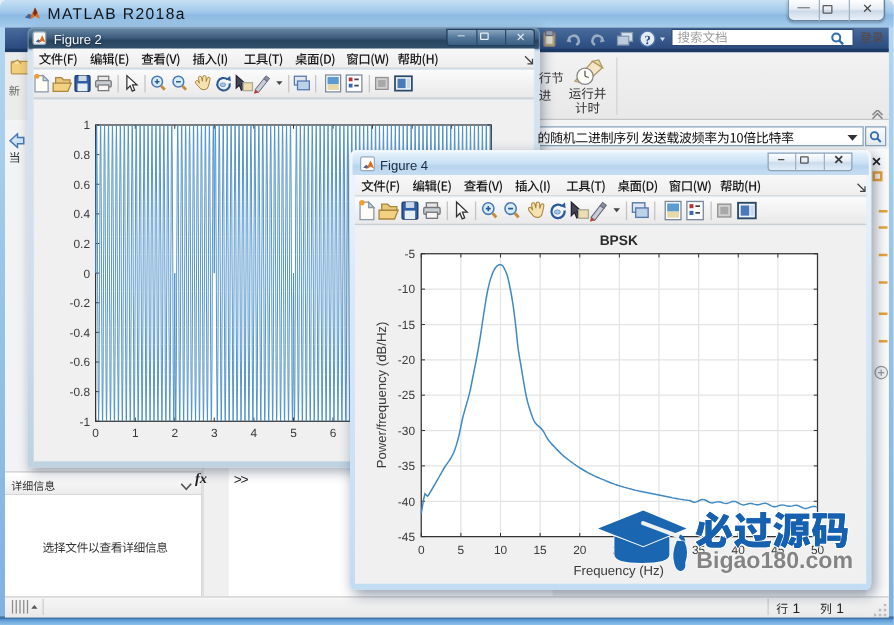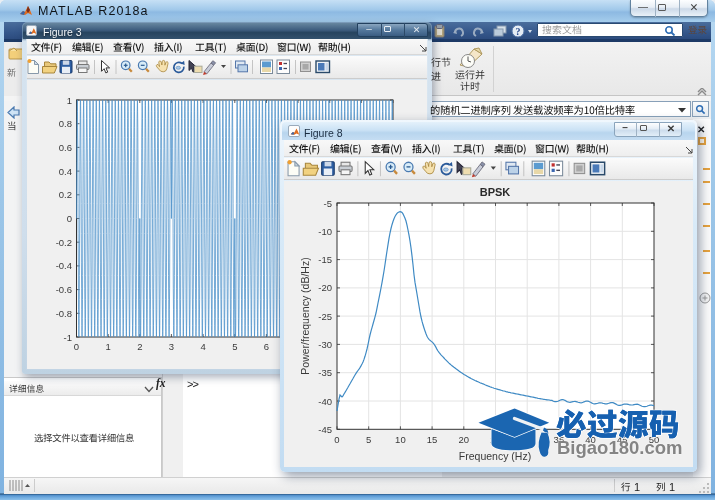--- a/index.html
+++ b/index.html
@@ -129,21 +129,21 @@
       </g>
     </svg>
     <div style="position:absolute;left:22px;top:22px;width:410px;height:352px;border-radius:5px 5px 3px 3px;box-shadow:2px 3px 9px rgba(20,40,70,.38);background:linear-gradient(180deg,#7d9cba 0,#54779b 15px,#8aa5bd 17px,#d6e4f0 19px,#cfdeec 60%,#bed2e2 100%)"></div>
     <div style="position:absolute;left:23px;top:23px;width:408px;height:16px;border-radius:4px 4px 0 0;background:linear-gradient(180deg,#67869f,#3d5c7e 45%,#27445f 60%,#33516d)"></div>
     <div style="position:absolute;left:26px;top:39px;width:402px;height:331px;background:linear-gradient(180deg,#dce8f2,#c2d4e4)"></div>
     <div style="position:absolute;left:26px;top:25px;width:11px;height:11px;background:#f4f6f8;border-radius:2px;border:1px solid #9ab"></div>
     <svg style="position:absolute;left:28px;top:27px" width="9" height="9" viewBox="0 0 14 14">
 <path d="M1 10 L4 7 L6 8 L9 2 L11 6 L13 11 L9 9 L6 11 Z" fill="#e06c1e"></path>
 <path d="M1 10 L4 7 L6 8 L5 11 Z" fill="#3a66a8"></path>
     </svg>
-    <div style="position:absolute;left:43px;top:25.5px;font:10.5px 'Liberation Sans';color:#f2f6fa;text-shadow:0 1px 2px rgba(0,0,0,.6)">Figure 3</div>
+    <div style="position:absolute;left:43px;top:25.5px;font:10.5px 'Liberation Sans';color:#f2f6fa;text-shadow:0 1px 2px rgba(0,0,0,.6)">Figure 2</div>
     <div style="position:absolute;left:357px;top:23px;width:71px;height:14px;border-radius:0 3px 0 3px;
 background:linear-gradient(180deg,#8aa6c0,#54789c 50%,#3a5d82);border:1px solid #22405e"></div>
     <div style="position:absolute;left:357px;top:22px;width:24px;height:14px;font:10px 'Liberation Sans';color:#dfe6ec;text-align:center;line-height:13px">–</div>
     <div style="position:absolute;left:384px;top:26px;width:7px;height:6px;border:1.5px solid #e8eef4;border-radius:1px"></div>
     <div style="position:absolute;left:381px;top:23px;width:1px;height:14px;background:#2c4a68"></div>
     <div style="position:absolute;left:404px;top:23px;width:1px;height:14px;background:#2c4a68"></div>
     <div style="position:absolute;left:405px;top:23px;width:23px;height:14px;font:9px 'Liberation Sans';color:#e4eaf0;text-align:center;line-height:14px">✕</div>
     <div style="position:absolute;left:27px;top:39px;width:400px;height:16px;background:linear-gradient(180deg,#f8f8f8,#eeeeee);border-bottom:1px solid #d8d8d8"></div>
     <svg style="position:absolute;left:419px;top:44px" width="8" height="8" viewBox="0 0 8 8">
       <path d="M1 1 L7 7 M7 3 L7 7 L3 7" stroke="#444" fill="none"></path>
@@ -236,21 +236,21 @@
       <text x="361.3" y="349.5" font-family="Liberation Sans" font-size="9.5" fill="#3a3a3a" text-anchor="middle">9</text>
       <text x="393.0" y="349.5" font-family="Liberation Sans" font-size="9.5" fill="#3a3a3a" text-anchor="middle">10</text>
     </svg>
     <div style="position:absolute;left:280px;top:120px;width:417px;height:352px;border-radius:5px;box-shadow:3px 4px 11px rgba(20,40,70,.45);background:linear-gradient(180deg,#f0f7fd,#d8eaf8 30%,#c2dcf2)"></div>
     <div style="position:absolute;left:282px;top:122px;width:413px;height:18px;border-radius:4px 4px 0 0;background:linear-gradient(180deg,#e4f1fb,#cbe2f5 45%,#b8d5ee 60%,#c5ddf2)"></div>
     <div style="position:absolute;left:288px;top:125px;width:12px;height:12px;background:#fdfdfd;border-radius:2px;border:1px solid #9ab"></div>
     <svg style="position:absolute;left:290px;top:127px" width="10" height="10" viewBox="0 0 14 14">
 <path d="M1 10 L4 7 L6 8 L9 2 L11 6 L13 11 L9 9 L6 11 Z" fill="#e06c1e"></path>
 <path d="M1 10 L4 7 L6 8 L5 11 Z" fill="#3a66a8"></path>
     </svg>
-    <div style="position:absolute;left:304px;top:126.5px;font:10.5px 'Liberation Sans';color:#1a2c40">Figure 8</div>
+    <div style="position:absolute;left:304px;top:126.5px;font:10.5px 'Liberation Sans';color:#1a2c40">Figure 4</div>
     <div style="position:absolute;left:614px;top:122px;width:68px;height:15px;border-radius:0 0 3px 3px;
 background:linear-gradient(180deg,#fdfeff,#e4edf6 45%,#ccdcec 55%,#e2eef8);border:1px solid #8aa4bc"></div>
     <div style="position:absolute;left:614px;top:121px;width:22px;height:15px;font:bold 10px 'Liberation Sans';color:#444;text-align:center;line-height:13px">–</div>
     <div style="position:absolute;left:640px;top:125px;width:7px;height:6px;border:1.5px solid #555;border-radius:1px"></div>
     <div style="position:absolute;left:636px;top:122px;width:1px;height:15px;background:#9fb2c4"></div>
     <div style="position:absolute;left:659px;top:122px;width:1px;height:15px;background:#9fb2c4"></div>
     <div style="position:absolute;left:660px;top:122px;width:22px;height:15px;font:bold 10px 'Liberation Sans';color:#3a3a3a;text-align:center;line-height:14px">✕</div>
     <div style="position:absolute;left:284px;top:140px;width:409px;height:17px;background:linear-gradient(180deg,#f8f8f8,#eeeeee);border-bottom:1px solid #d8d8d8"></div>
     <svg style="position:absolute;left:685px;top:146px" width="8" height="8" viewBox="0 0 8 8">
       <path d="M1 1 L7 7 M7 3 L7 7 L3 7" stroke="#444" fill="none"></path>

